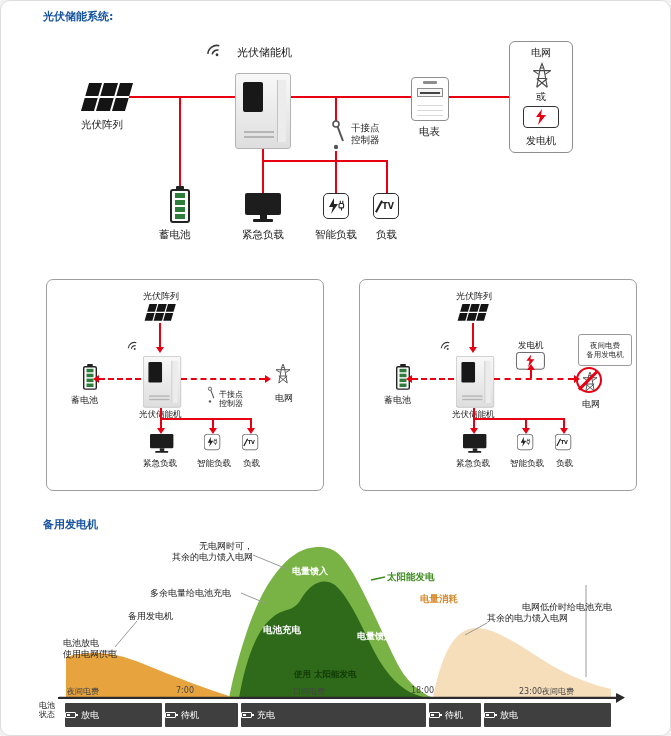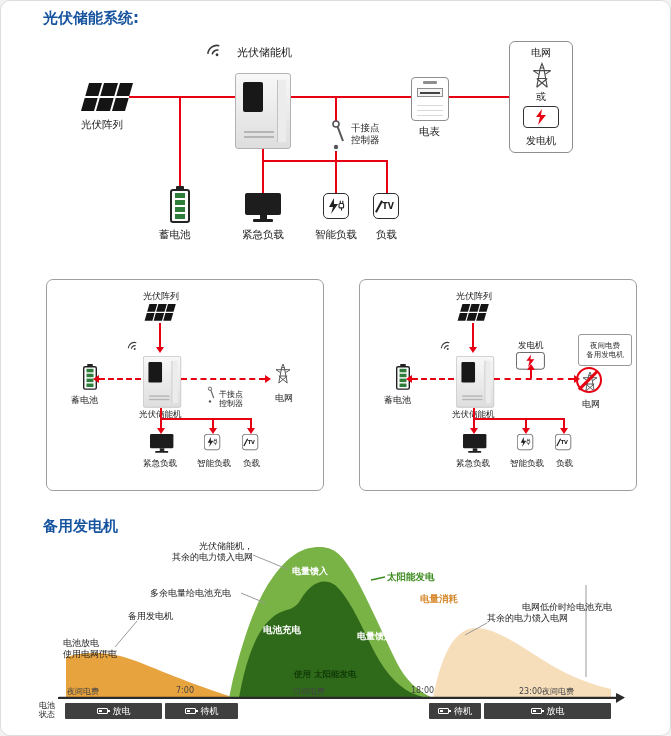--- a/index.html
+++ b/index.html
@@ -1,18 +1,18 @@
 <!DOCTYPE html>
 <html><head>
 <meta charset="utf-8">
 <style>
   *{margin:0;padding:0;box-sizing:border-box}
   body{font-family:"DejaVu Sans","Liberation Sans",sans-serif;background:#f2f2f2}
   .page{position:relative;width:671px;height:736px;background:#fff;border:1px solid #ddd;border-radius:10px;overflow:hidden}
-  .title{position:absolute;font-size:15px;font-weight:bold;color:#17549f;white-space:nowrap}
+  .title{position:absolute;font-size:11px;font-weight:bold;color:#17549f;white-space:nowrap}
   .tx{position:absolute;font-size:10.5px;color:#222;white-space:nowrap}
   .f8{font-size:8px}.f85{font-size:8.5px}.f9{font-size:9px}.f95{font-size:9.5px}.f11{font-size:11px}
   .wb{color:#fff;font-weight:bold}
   
   .rh{position:absolute;height:2px;background:#e60012}
   .rv{position:absolute;width:2px;background:#e60012}
   .dh{position:absolute;height:0;border-top:2px dashed #e60012}
   .dv{position:absolute;width:0;border-left:2px dashed #e60012}
   .a{position:absolute;width:0;height:0;border:4px solid transparent}
   .a-d{border-top:6px solid #e60012;border-bottom:none}
@@ -45,21 +45,21 @@
   .mdisp{position:absolute;top:10px;left:5px;right:5px;height:9px;border:1px solid #8e8e8e;background:#f4f4f4}
   .mdisp::after{content:"";position:absolute;left:2px;right:2px;top:3px;height:2px;background:#444}
   .mrows{position:absolute;left:5px;right:5px;bottom:4px;height:13px;background:repeating-linear-gradient(0deg,#d9d9d9 0 1.5px,transparent 1.5px 5px)}
   .gbox{position:absolute;left:508px;top:40px;width:64px;height:112px;border:1.5px solid #8e8e8e;border-radius:6px;background:#fff}
   .gcen{position:absolute;left:0;right:0;text-align:center;font-size:10px;color:#222;white-space:nowrap}
   .sbox{position:absolute;width:278px;height:212px;border:1px solid #9e9e9e;border-radius:7px;background:#fff}
   .swr{position:absolute}
   .nbox{position:absolute;border:1px solid #999;border-radius:3px;text-align:center;font-size:7.5px;line-height:9px;padding-top:6px;color:#333;background:#fff}
   .proh{position:absolute;border:2.5px solid #e60012;border-radius:50%}
   .proh::after{content:"";position:absolute;left:-3px;top:45%;width:118%;height:2.5px;background:#e60012;transform:rotate(-45deg)}
-  .seg{position:absolute;top:702px;height:16px;background:#3f3f3f;color:#fff;font-size:9px;display:flex;align-items:center;justify-content:center;gap:5px;border-radius:1px;white-space:nowrap}
+  .seg{position:absolute;top:702px;height:24px;background:#3f3f3f;color:#fff;font-size:9px;display:flex;align-items:center;gap:5px;border-radius:1px;white-space:nowrap}
   .bicon{width:11px;height:6px;border:1px solid #fff;border-radius:1px;position:relative;flex:0 0 auto}
   .bicon::after{content:"";position:absolute;right:-3px;top:1px;width:2px;height:2px;background:#fff}
   .bicon::before{content:"";position:absolute;left:1px;top:1px;bottom:1px;width:3px;background:#fff}
   .axis{position:absolute;left:57px;top:696px;width:558px;height:2px;background:#2b2b2b}
   .axarr{position:absolute;left:615px;top:692px;width:0;height:0;border-top:5px solid transparent;border-bottom:5px solid transparent;border-left:8px solid #2b2b2b}
   .ann2{position:absolute;font-size:9px;color:#222;line-height:11px;white-space:nowrap}
 </style>
 </head>
 <body>
 
@@ -365,21 +365,21 @@
       <line x1="545" y1="46" x2="545" y2="138"></line>
       <line x1="446" y1="84" x2="424" y2="96"></line>
       <line x1="58" y1="112" x2="76" y2="112"></line>
     </g>
     <line x1="330" y1="41" x2="344" y2="38" stroke="#3e8c1f" stroke-width="1.5"></line>
     <line x1="18" y1="158.5" x2="576" y2="158.5" stroke="#2e2e2e" stroke-width="1.6"></line>
     <polygon points="576,154.5 584,158.5 576,162.5" fill="#2e2e2e"></polygon>
   </svg>
 
   <div class="ann2" style="left:128px;top:540px;width:124px;text-align:right">
-    <div>光伏储能机，</div>
+    <div>无电网时可，</div>
     <div>其余的电力馈入电网</div>
   </div>
   <div class="tx f9 wb" style="left:291px;top:564px">电量馈入</div>
   <div class="tx f95" style="left:386px;top:570px;color:#3e8c1f;font-weight:bold">太阳能发电</div>
   <div class="tx f9" style="left:149px;top:586px">多余电量给电池充电</div>
   <div class="tx f95" style="left:419px;top:592px;color:#d78a2e;font-weight:bold">电量消耗</div>
   <div class="tx f9" style="left:521px;top:600px">电网低价时给电池充电</div>
   <div class="tx f9" style="left:127px;top:609px">备用发电机</div>
   <div class="tx f95 wb" style="left:262px;top:623px">电池充电</div>
   <div class="tx f9 wb" style="left:356px;top:629px">电量馈入</div>
@@ -404,20 +404,24 @@
     <div>状态</div>
   </div>
   <div class="seg" style="left:64px;width:97px">
       <span class="bicon"></span>
       <span>放电</span>
     </div>
   <div class="seg" style="left:164px;width:73px">
       <span class="bicon"></span>
       <span>待机</span>
     </div>
+  <div class="seg" style="left:240px;width:185px">
+      <span class="bicon"></span>
+      <span>充电</span>
+    </div>
   <div class="seg" style="left:428px;width:52px">
       <span class="bicon"></span>
       <span>待机</span>
     </div>
   <div class="seg" style="left:483px;width:127px">
       <span class="bicon"></span>
       <span>放电</span>
     </div>
 
 </div>

